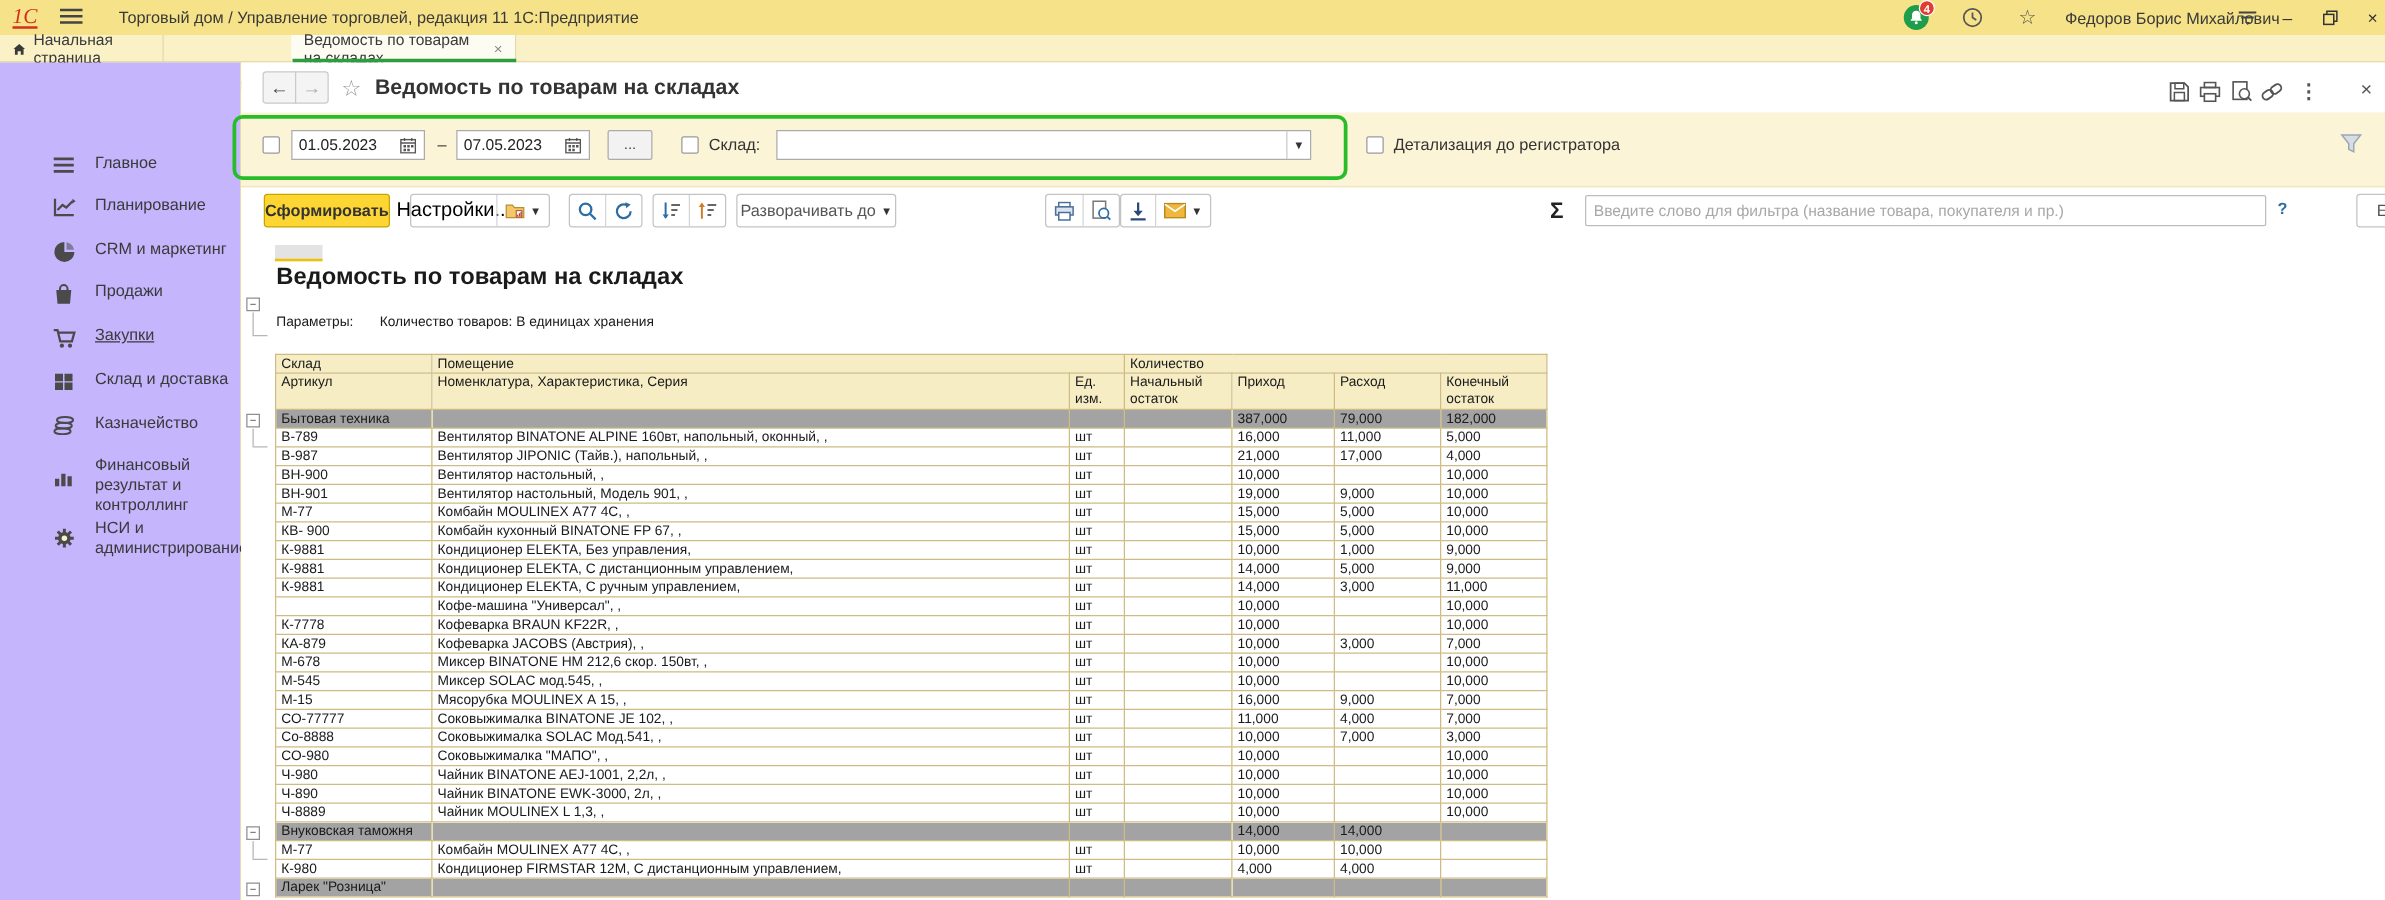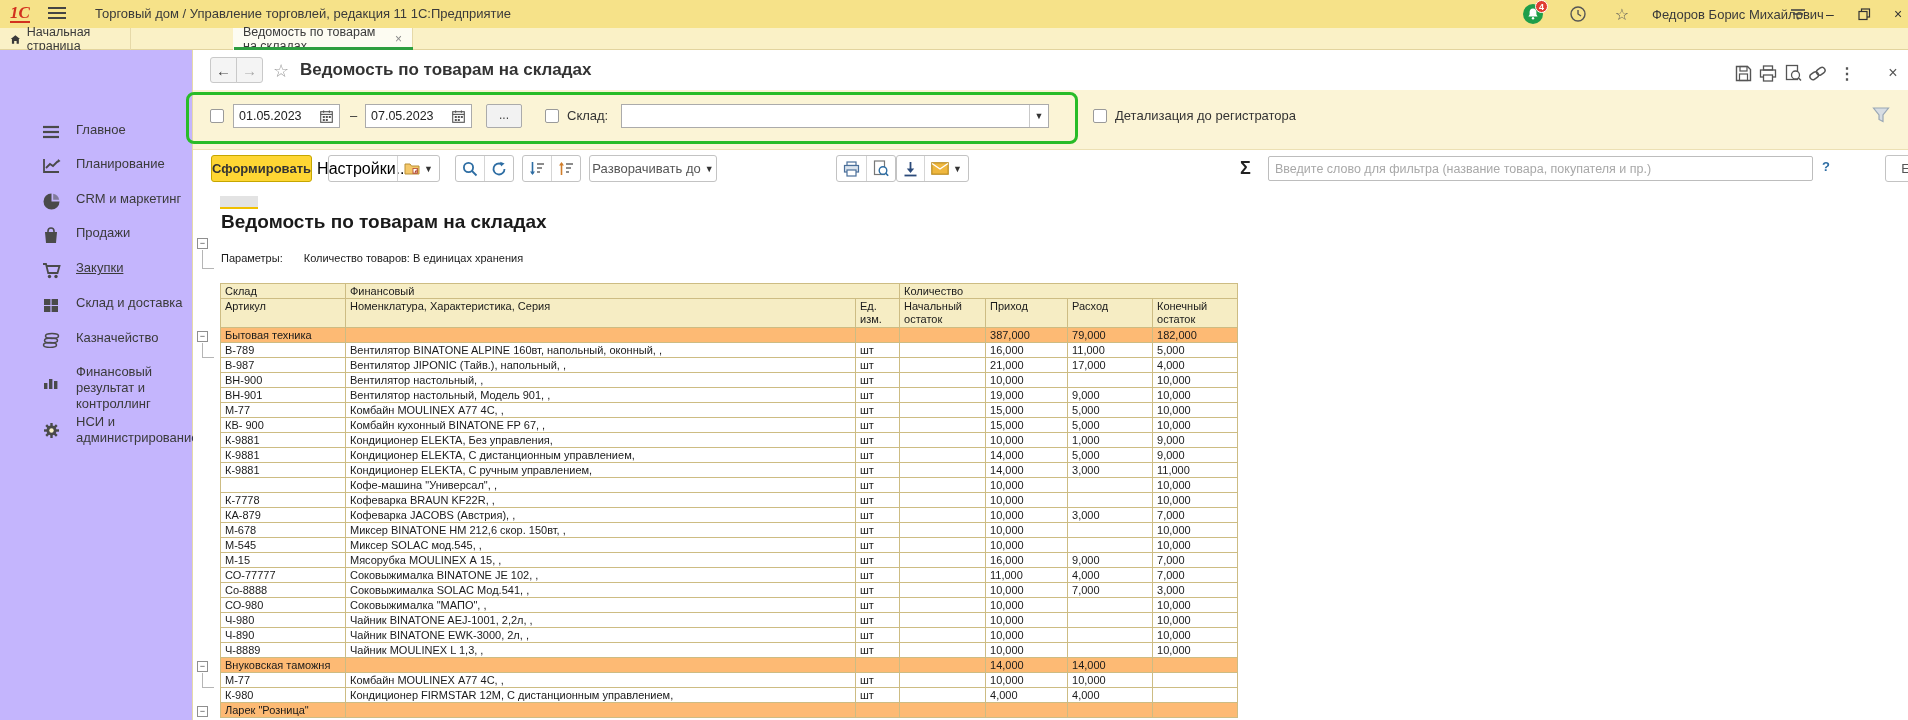--- a/index.html
+++ b/index.html
@@ -2,21 +2,21 @@
 <html><head>
 <meta charset="utf-8">
 <style>
   * { margin:0; padding:0; box-sizing:border-box; }
   html,body { background:#e9e9e9; }
   body { font-family:"Liberation Sans", sans-serif; }
   .screen { position:relative; width:1908px; height:720px; background:#fff; overflow:hidden; }
 
   
   .titlebar { position:absolute; left:0; top:0; width:1908px; height:28px; background:#f6e289; display:flex; align-items:center; }
-  .logo-1c { position:absolute; left:10px; top:4px; font-family:"Liberation Serif", serif; font-style:italic; font-weight:bold; font-size:17px; color:#d2311e; border-bottom:2px solid #d2311e; line-height:17px; }
+  .logo-1c { position:absolute; left:10px; top:4px; font-family:"Liberation Serif", serif; font-style:italic; font-weight:normal; font-size:17px; color:#d2311e; border-bottom:2px solid #d2311e; line-height:17px; }
   .hamburger { position:absolute; left:48px; top:7px; width:18px; height:14px; cursor:pointer; }
   .hamburger div { height:2px; background:#444; margin-bottom:3px; }
   .app-title { position:absolute; left:95px; top:6px; font-size:13px; color:#3a3a3a; white-space:nowrap; }
   .search-box { position:absolute; left:1200px; top:3px; width:262px; height:21px; background:#faf3cd; border:1px solid #e3d6a0; border-radius:3px; display:flex; align-items:center; padding:0 6px; }
   .search-box input { border:none; background:transparent; outline:none; font-size:12px; color:#555; width:220px; }
   .search-box input::placeholder { color:#a09a7e; }
   .tb-ico { position:absolute; top:2px; width:24px; height:24px; display:flex; align-items:center; justify-content:center; cursor:pointer; }
   .bell-wrap { left:1521px; }
   .badge { position:absolute; right:-3px; top:-2px; min-width:13px; height:13px; background:#e03c31; border-radius:7px; color:#fff; font-size:9px; font-weight:bold; display:flex; align-items:center; justify-content:center; padding:0 2px; border:1px solid #fff; }
   .clock-ico { left:1566px; } .star-ico { left:1610px; font-size:16px; color:#555; }
@@ -83,21 +83,21 @@
   .params-line { position:absolute; left:28px; top:64px; font-size:11px; color:#1a1a1a; }
   .params-line .plabel { margin-right:18px; }
   .expander { position:absolute; width:11px; height:11px; background:#fff; border:1px solid #8f8f8f; font-size:9px; line-height:9px; text-align:center; color:#444; cursor:pointer; }
   .tree-line { position:absolute; background:#b5b5b5; }
 
   table.grid { position:absolute; left:27px; top:95px; width:1017px; border-collapse:collapse; table-layout:fixed; }
   table.grid td, table.grid th { border:1px solid #cdbc83; font-size:11px; font-weight:normal; color:#1a1a1a; padding:1px 4px; overflow:hidden; white-space:nowrap; text-align:left; vertical-align:top; }
   table.grid thead td { background:#f6edc4; }
   tr.hdr1 td { height:14px; }
   tr.hdr2 td { height:28px; white-space:normal; line-height:13px; }
-  tr.group td { background:#fdba74; }
+  tr.group td { background:#a3a3a3; }
   tbody tr td { height:13px; line-height:12px; }
   td.num { text-align:right; }
 </style>
 </head>
 <body>
 
 <div class="screen">
 
   <div class="titlebar">
     <div class="logo-1c">1С</div>
@@ -465,21 +465,21 @@
             <col style="width:510px">
             <col style="width:44px">
           <col style="width:86px">
             <col style="width:82px">
             <col style="width:85px">
             <col style="width:85px">
         </colgroup>
         <thead>
           <tr class="hdr1">
             <td>Склад</td>
-            <td colspan="2">Финансовый</td>
+            <td colspan="2">Помещение</td>
             <td colspan="4">Количество</td>
           </tr>
           <tr class="hdr2">
             <td>Артикул</td>
             <td>Номенклатура, Характеристика, Серия</td>
             <td>Ед. изм.</td>
             <td>Начальный остаток</td>
             <td>Приход</td>
             <td>Расход</td>
             <td>Конечный остаток</td>

